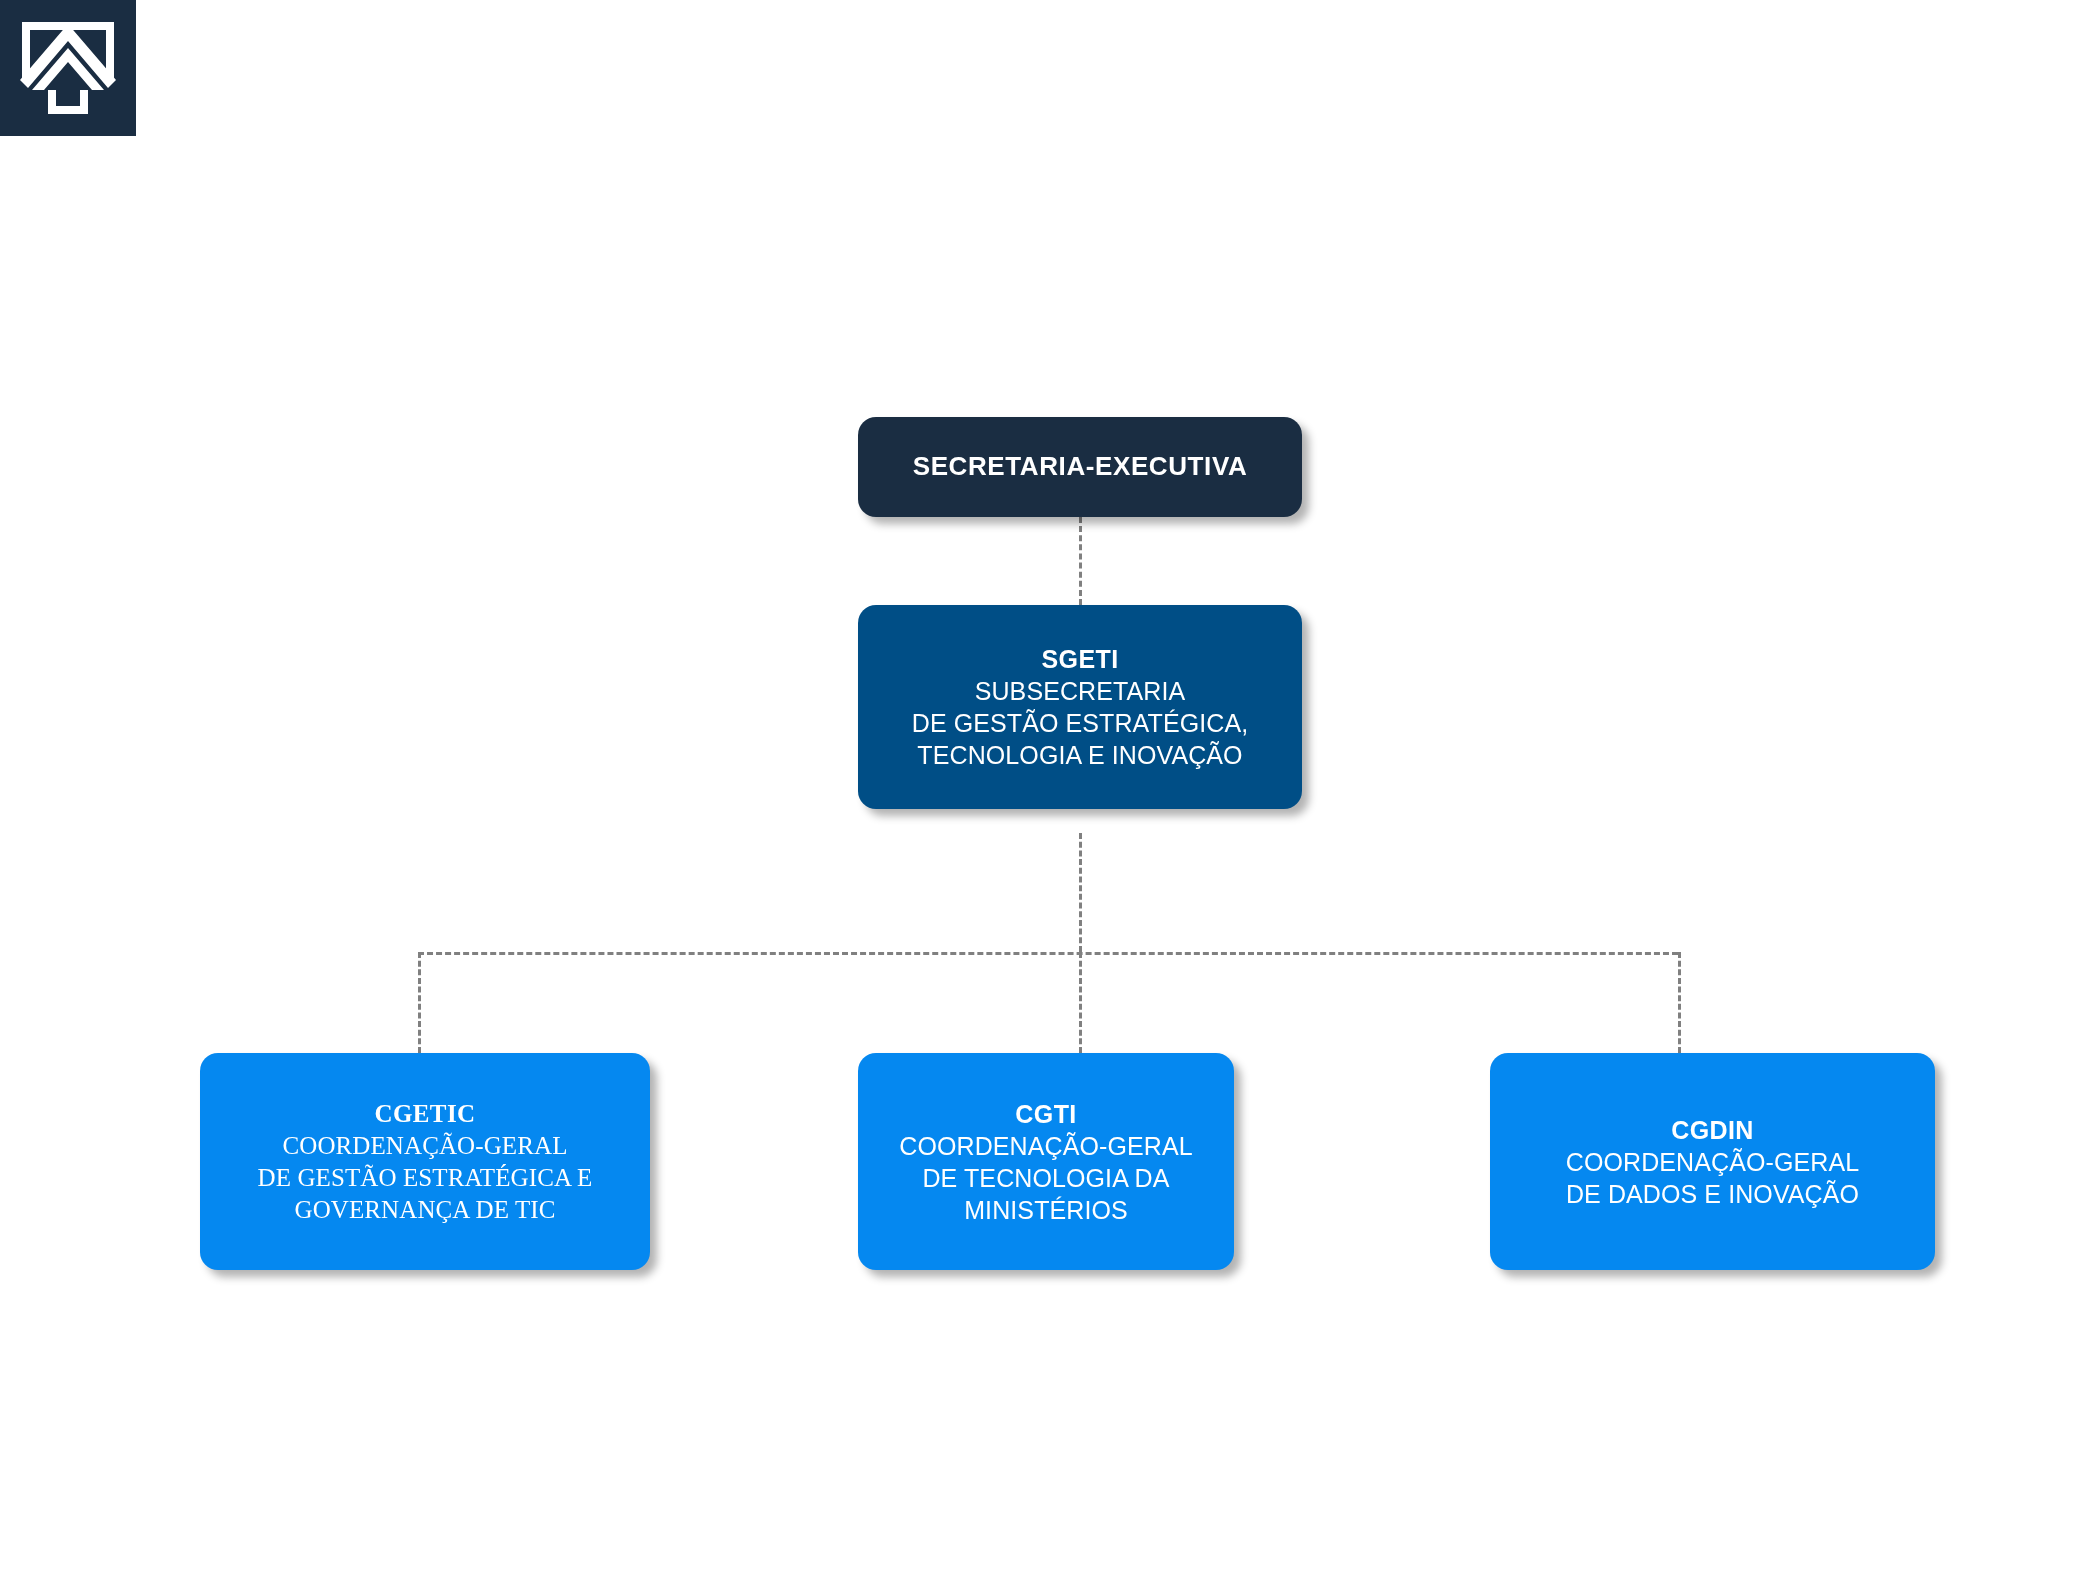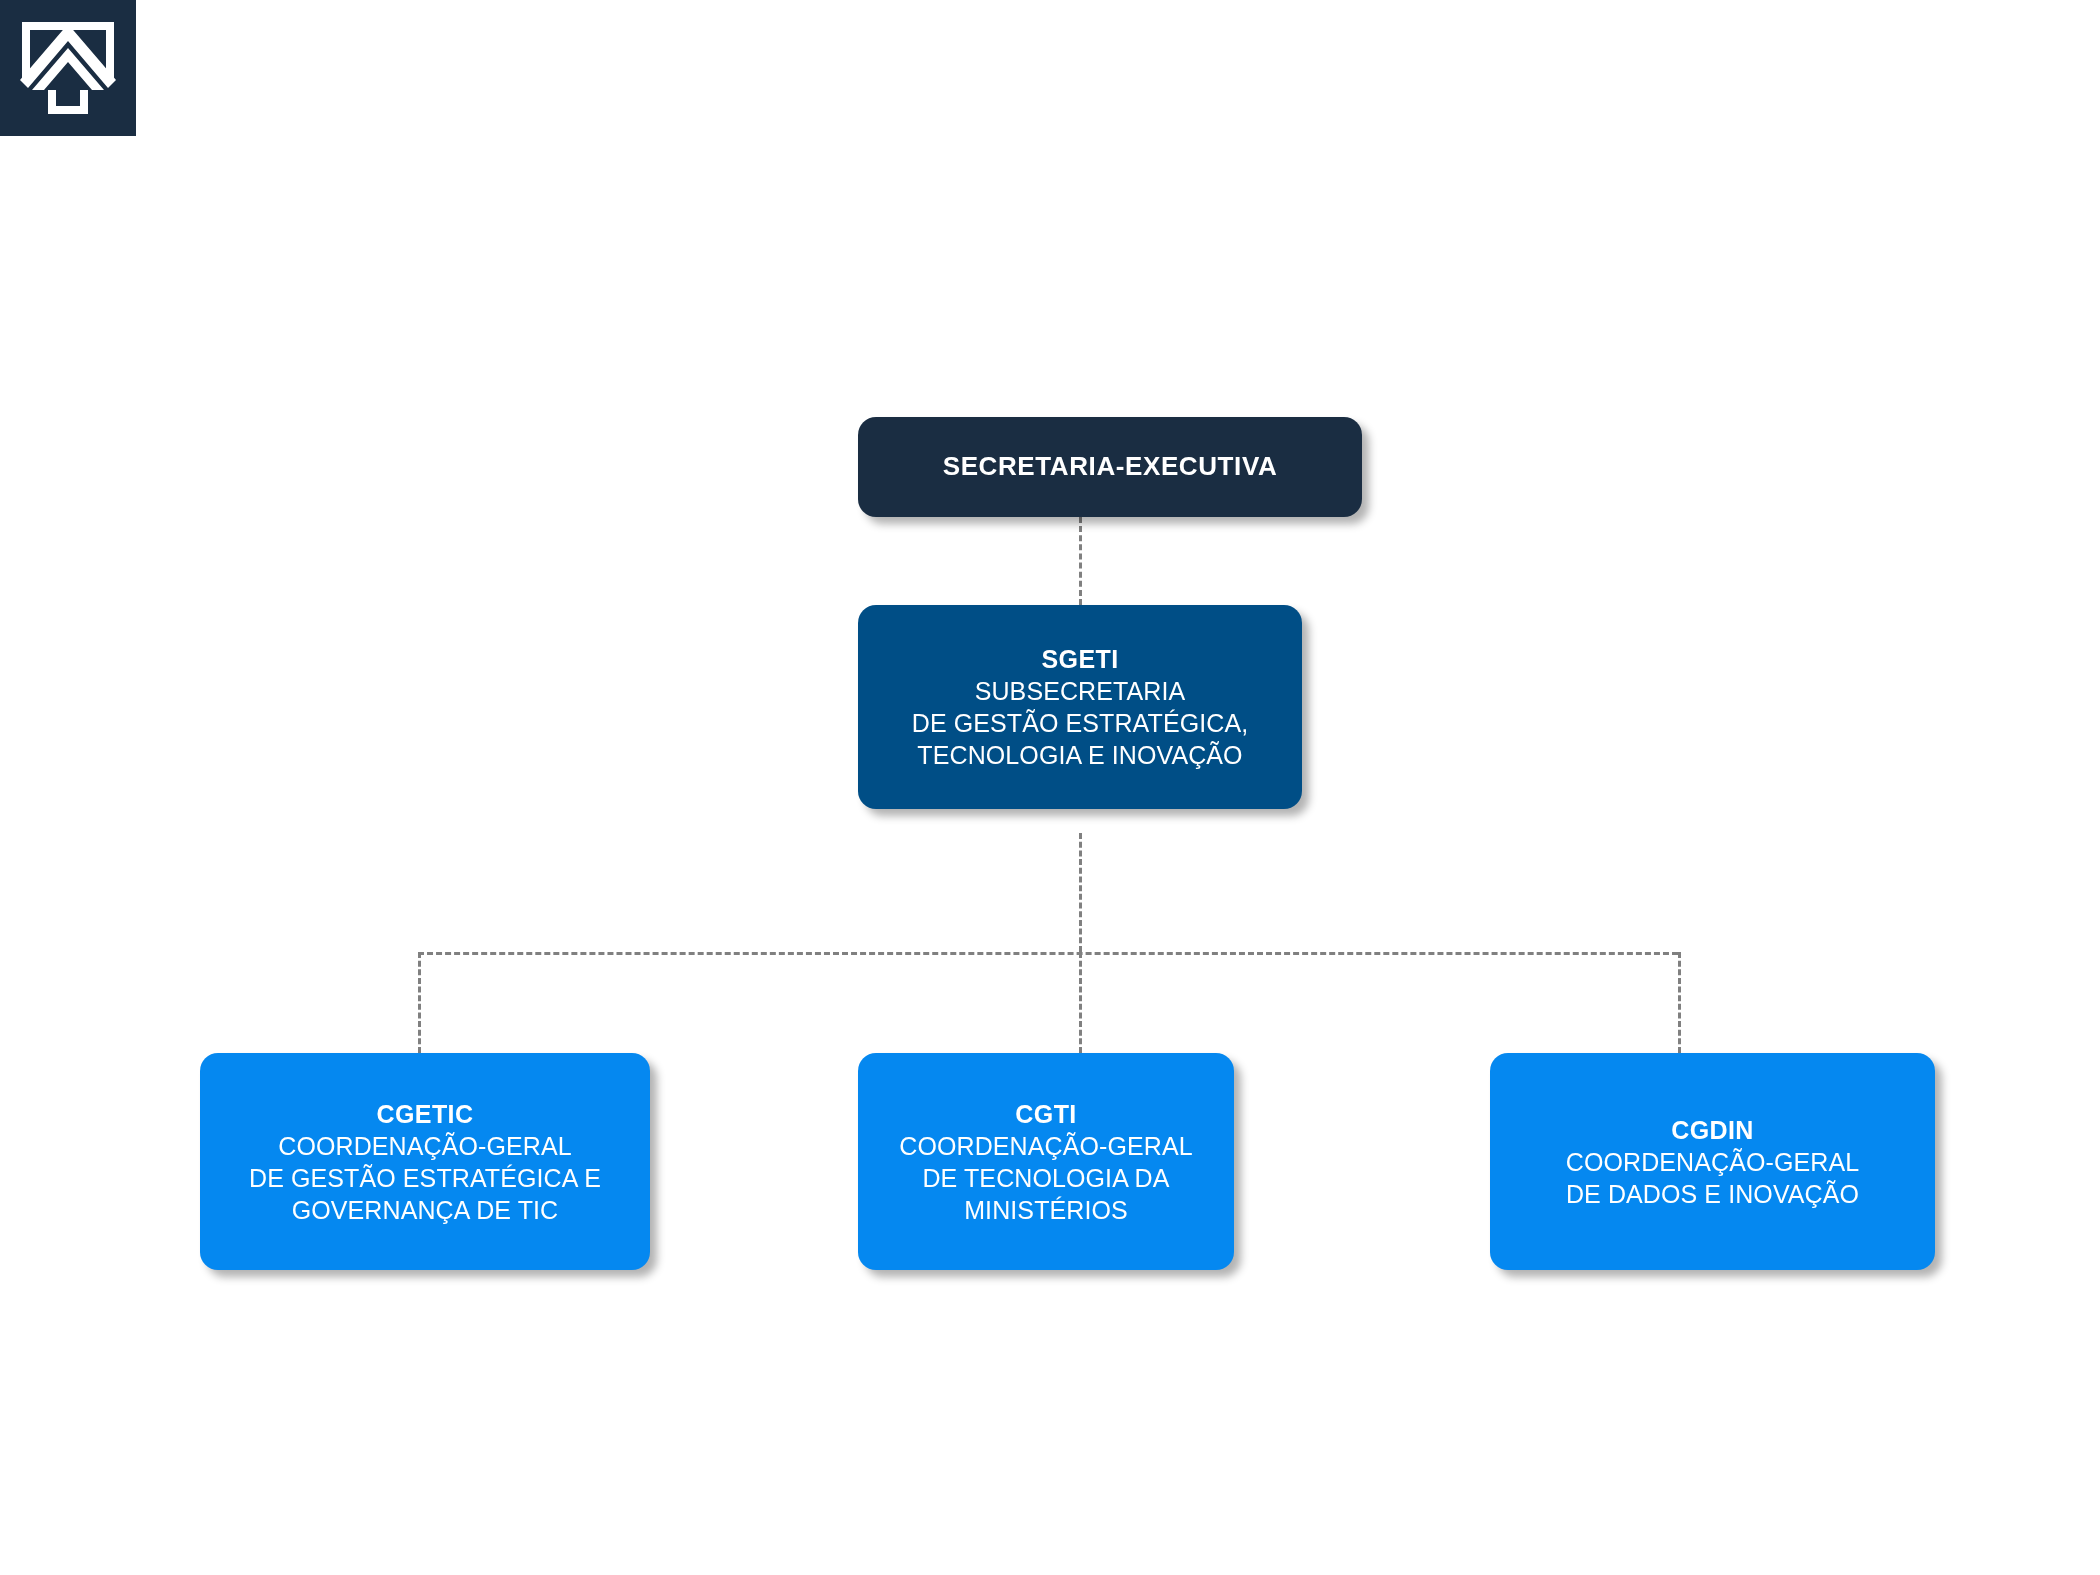--- a/index.html
+++ b/index.html
@@ -122,23 +122,23 @@
     letter-spacing: 0.6px;
   }
   .node--mid {
     background: #004e86;
   }
   .node--leaf {
     background: #0588f0;
   }
 
   
-  #node-secretaria { left: 858px;  top: 417px;  width: 504px; height: 100px; }
+  #node-secretaria { left: 858px;  top: 417px;  width: 444px; height: 100px; }
   #node-sgeti      { left: 858px;  top: 605px;  width: 444px; height: 204px; }
-  #node-cgetic     { left: 200px;  top: 1053px; width: 450px; height: 217px; }
+  #node-cgetic     { left: 200px;  top: 1053px; width: 450px; height: 217px; font-family: Liberation Serif, serif; }
   #node-cgti       { left: 858px;  top: 1053px; width: 376px; height: 217px; }
   #node-cgdin      { left: 1490px; top: 1053px; width: 445px; height: 217px; }
 
   
   #conn-root-mid   { left: 1079px; top: 517px;  height: 88px; }
   #conn-mid-bus    { left: 1079px; top: 833px;  height: 119px; }
   #conn-bus        { left: 418px;  top: 952px;  width: 1260px; }
   #conn-drop-left  { left: 418px;  top: 952px;  height: 101px; }
   #conn-drop-mid   { left: 1079px; top: 952px;  height: 101px; }
   #conn-drop-right { left: 1678px; top: 952px;  height: 101px; }

